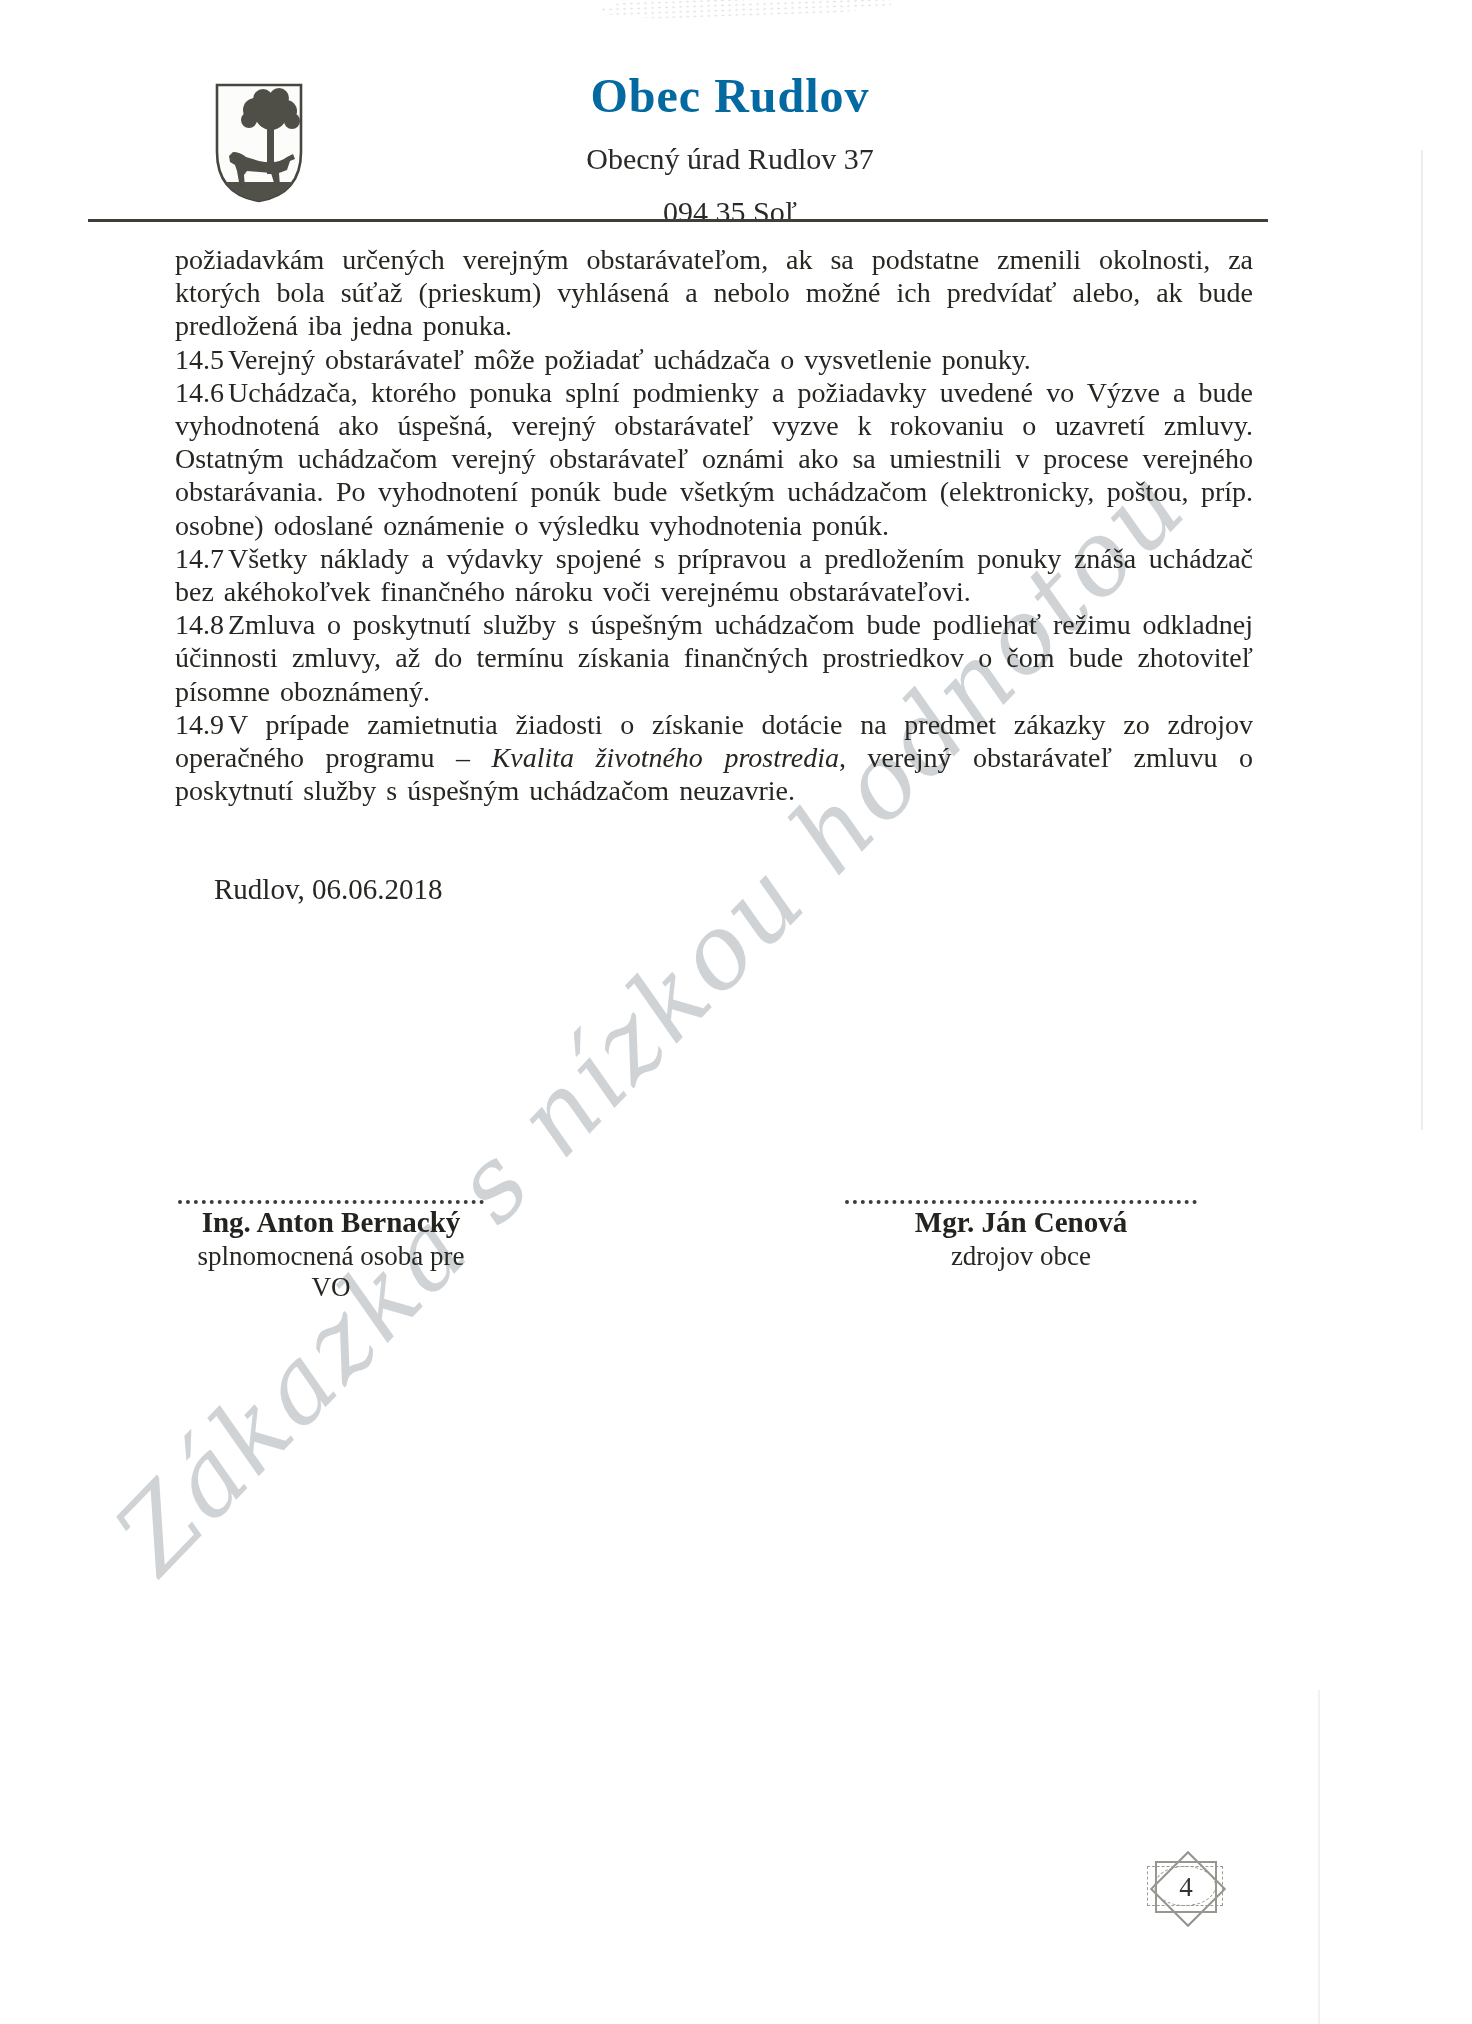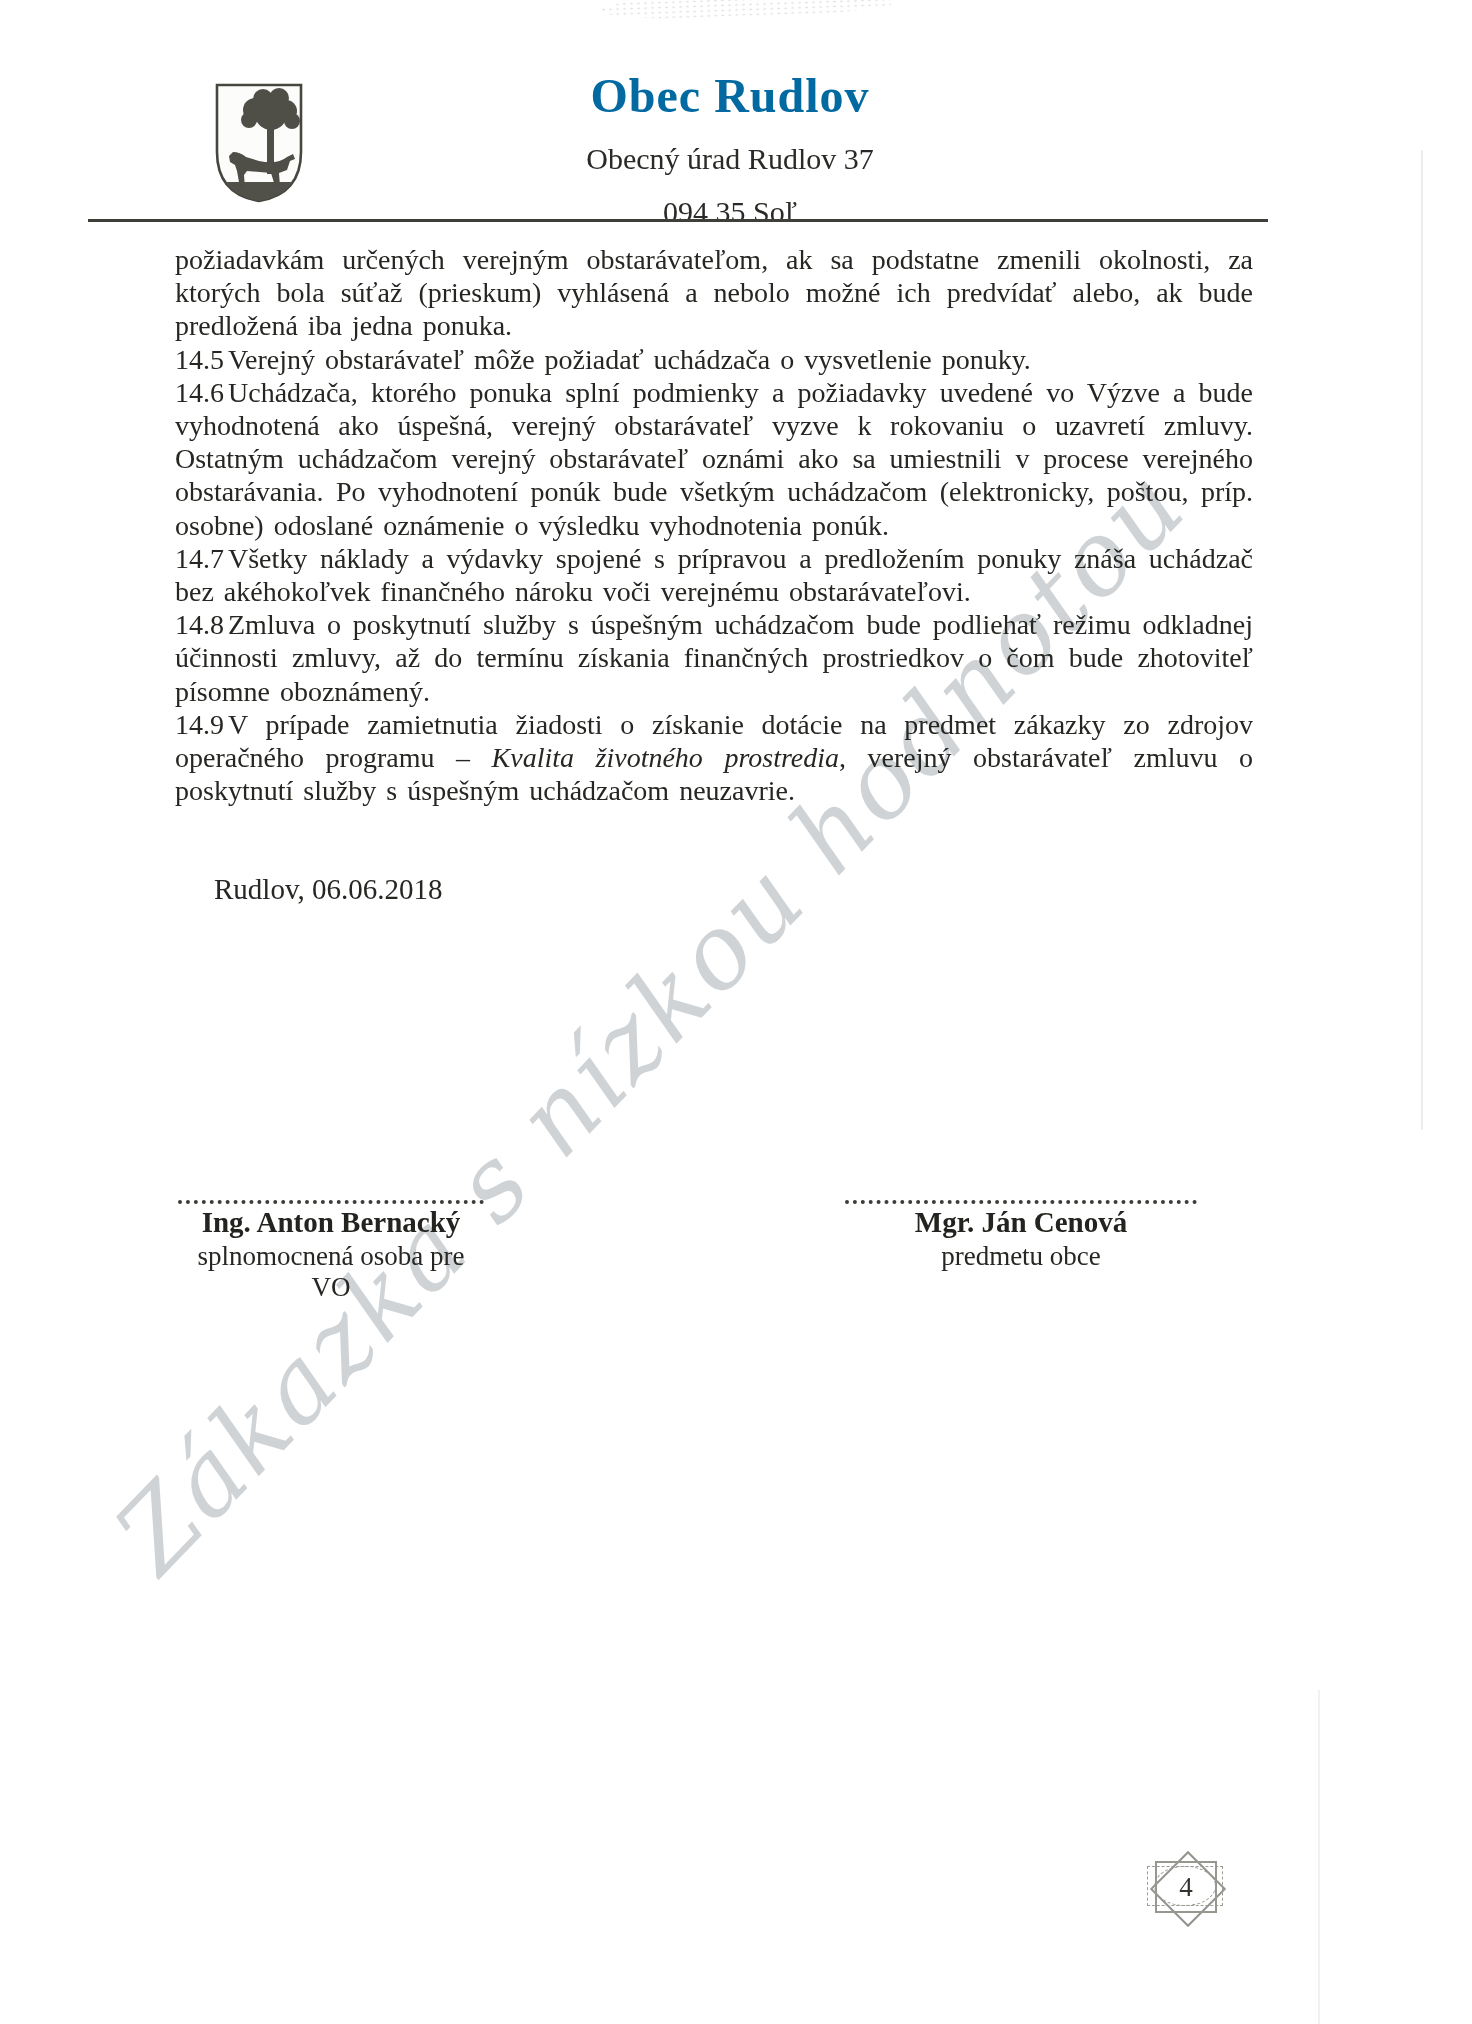--- a/index.html
+++ b/index.html
@@ -114,21 +114,21 @@
   <div class="dateline">Rudlov, 06.06.2018</div>
 
   <div class="sig sig-left">
     <div class="dots"></div>
     <div class="sig-name">Ing. Anton Bernacký</div>
     <div class="sig-role">splnomocnená osoba pre VO</div>
   </div>
   <div class="sig sig-right">
     <div class="dots"></div>
     <div class="sig-name">Mgr. Ján Cenová</div>
-    <div class="sig-role">predmetu obce</div>
+    <div class="sig-role">zdrojov obce</div>
   </div>
 
 
   <div class="orn">
     <div class="orn-diamond"></div>
     <div class="orn-rect"></div>
     <div class="orn-dash-rect"></div>
     <div class="orn-ellipse"></div>
     <div class="orn-num">4</div>
   </div>

